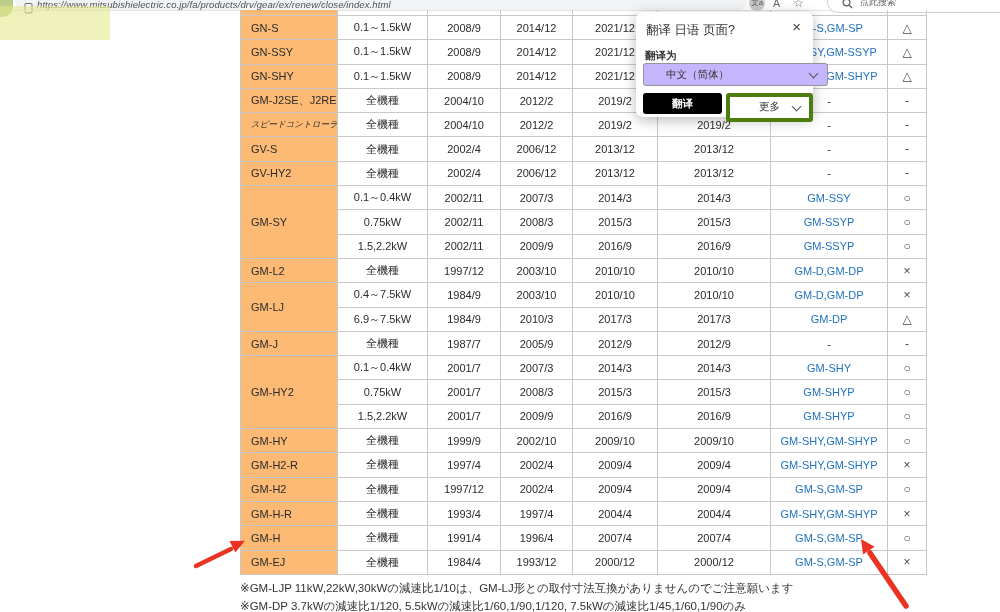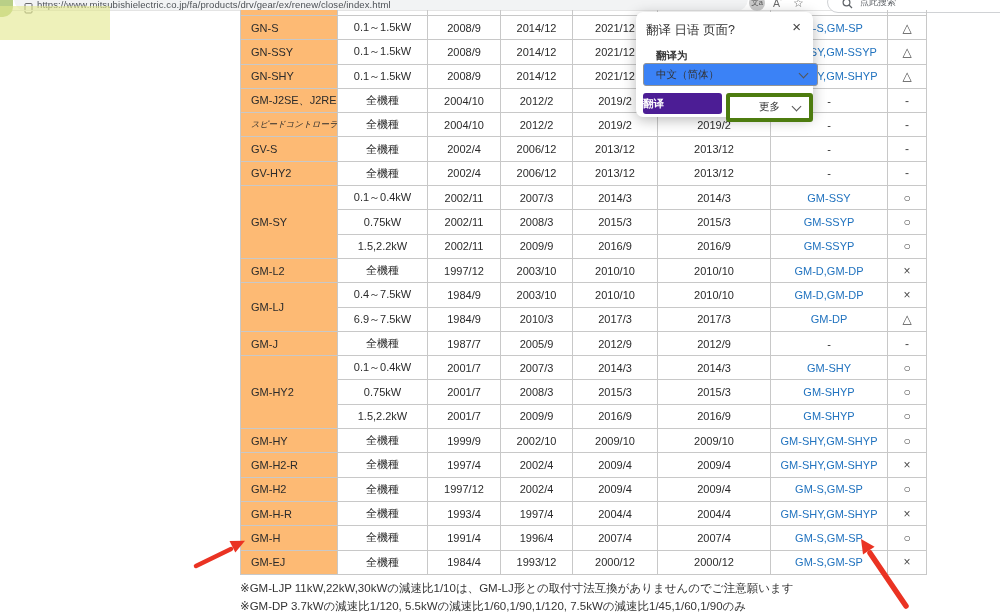--- a/index.html
+++ b/index.html
@@ -10,21 +10,21 @@
     -webkit-font-smoothing:antialiased;
   }
   
   .urlbar{
     position:absolute;left:14px;top:-14px;width:734px;height:25px;
     background:#f2f3f4;border-radius:12px;
   }
   .doc-icon{position:absolute;left:24px;top:0px;}
   .url-text{
     position:absolute;left:37px;top:-1px;font-size:9.5px;color:#4d5156;
-    letter-spacing:.1px;white-space:nowrap;
+    letter-spacing:.1px;white-space:nowrap;font-style:italic;
   }
   .chrome-divider{position:absolute;left:0;top:10px;width:1000px;height:1px;background:#e4e4e4;}
   .translate-badge{
     position:absolute;left:749px;top:-5px;width:16px;height:16px;border-radius:50%;
     background:#c9c9c9;color:#555;font-size:7.5px;line-height:16px;text-align:center;
   }
   .read-aloud{position:absolute;left:773px;top:-3px;font-size:10.5px;color:#6a6a6a;}
   .read-aloud sup{font-size:6px;}
   .fav-star{position:absolute;left:793px;top:-4px;font-size:12px;color:#6a6a6a;}
   .search-pill{
@@ -50,33 +50,33 @@
   td.sym{font-size:12px;color:#4a4a4a;}
   
   .notes{position:absolute;left:240px;top:579px;font-size:11.5px;color:#333;line-height:18px;white-space:nowrap;}
   
   .popup{
     position:absolute;left:636px;top:12px;width:177px;height:105px;background:#fff;
     border-radius:7px;box-shadow:0 3px 14px rgba(0,0,0,.28);z-index:30;
   }
   .popup-title{position:absolute;left:10px;top:10px;font-size:12.5px;font-weight:normal;color:#333;}
   .popup-close{position:absolute;right:8px;top:4px;font-size:15px;color:#444;cursor:pointer;padding:2px 4px;}
-  .popup-label{position:absolute;left:20px;top:37px;font-size:10.5px;font-weight:bold;color:#333;}
+  .popup-label{position:absolute;left:9px;top:37px;font-size:10.5px;font-weight:bold;color:#333;}
   .popup-select{
     position:absolute;left:7px;top:51px;width:161px;height:21px;border:1px solid #949494;
-    border-radius:3px;font-size:10.5px;color:#333;line-height:21px;padding-left:12px;background:#3b82f6;cursor:pointer;
+    border-radius:3px;font-size:10.5px;color:#333;line-height:21px;padding-left:22px;background:#c4b5fd;cursor:pointer;
   }
   .chev{
     position:absolute;width:6px;height:6px;border-right:1.4px solid #555;border-bottom:1.4px solid #555;
     transform:rotate(45deg);
   }
   .popup-select .chev{right:10px;top:6px;}
   .btn-translate{
-    position:absolute;left:7px;top:81px;width:79px;height:21px;background:#4c1d95;border:none;
-    border-radius:3px;color:#fff;font-size:10.5px;font-weight:bold;line-height:21px;cursor:pointer;
+    position:absolute;left:7px;top:81px;width:79px;height:21px;background:#000000;border:none;
+    border-radius:3px;color:#fff;font-size:10.5px;font-weight:bold;line-height:21px;text-align:center;cursor:pointer;
   }
   .btn-more{
     position:absolute;left:90px;top:81px;width:79px;height:21px;background:#fff;border:4px solid #4d7c0f;
     border-radius:3px;color:#333;font-size:10.5px;line-height:19px;text-align:center;cursor:pointer;
   }
   .btn-more .chev{right:9px;top:6px;}
   
   .arrows{position:absolute;left:0;top:0;z-index:40;pointer-events:none;}
 </style>
 </head>

